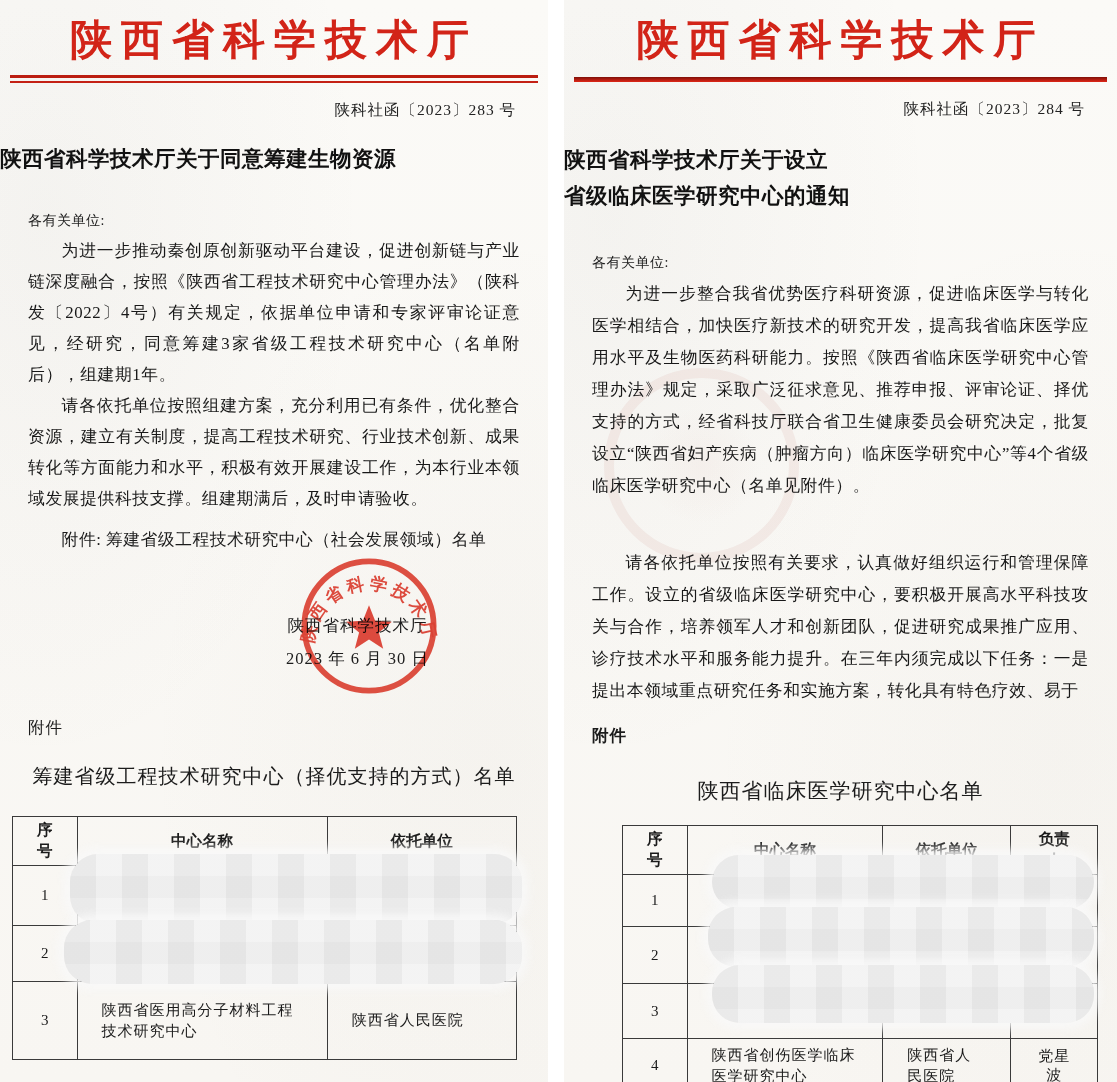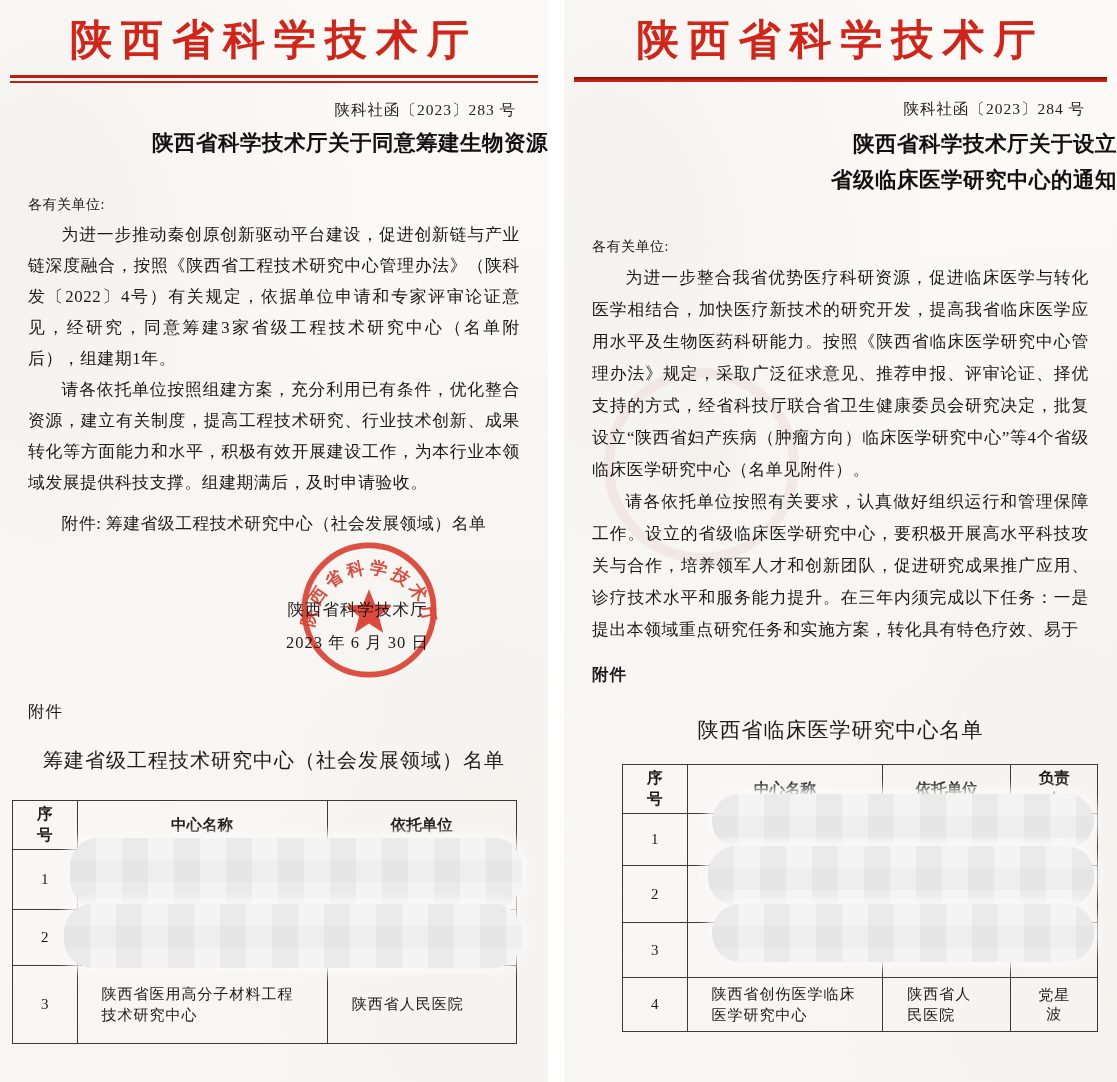--- a/index.html
+++ b/index.html
@@ -28,28 +28,28 @@
     white-space:nowrap;
   }
   .rule-double { margin:7px 10px 0 10px; height:8px;
     border-top:3px solid #bb1d10; border-bottom:2px solid #c42115; }
   .rule-single { margin:9px 10px 0 10px; height:5px;
     background:linear-gradient(#7e0f07,#e02718); }
 
   .doc-number { margin-top:17px; text-align:right; padding-right:32px;
     font-size:15.5px; letter-spacing:1px; color:#222; }
 
-  .doc-title { margin-top:6px; text-align:right; font-weight:bold;
+  .doc-title { margin-top:22px; text-align:left; font-weight:bold;
     font-size:21.5px; line-height:33px; color:#111; letter-spacing:0.5px; }
 
   .body-zone { position:relative; padding:0 28px; z-index:1; }
   .salutation { margin-top:36px; font-size:14px; letter-spacing:0.5px; }
   .para { text-indent:2em; text-align:justify; font-size:16.8px;
     line-height:31px; letter-spacing:0.6px; color:#181818; }
-  .page-right .para { line-height:32px; }
+  .page-right .para { line-height:32px;margin-top:45px; }
   .attach-inline { margin-top:14px; text-indent:2em; font-size:16.8px;
     letter-spacing:0.5px; }
 
   
   .sign-block { position:relative; height:158px; }
   .sign-text { position:absolute; left:245px; top:58px; width:225px;
     text-align:center; font-size:16.5px; line-height:33px; letter-spacing:1px; }
   .seal { position:absolute; left:296px; top:2px; width:146px; height:146px;
     mix-blend-mode:multiply; opacity:0.92; }
 
@@ -117,21 +117,21 @@
         <defs>
             <path id="sealArcL" d="M 17,88 A 53,53 0 1 1 123,88" fill="none"></path>
           </defs>
         <text font-size="16.5" fill="#e03425" font-weight="bold" letter-spacing="4" opacity="0.95">
           <textPath href="#sealArcL" startOffset="50%" text-anchor="middle">陕西省科学技术厅</textPath>
         </text>
       </svg>
     </div>
 
     <div class="attach-label">附件</div>
-    <div class="appendix-title">筹建省级工程技术研究中心（社会发展领域）名单</div>
+    <div class="appendix-title">筹建省级工程技术研究中心（择优支持的方式）名单</div>
 
     <div class="tbl-wrap tbl-left">
       <table>
         <colgroup>
             <col style="width:44px">
             <col style="width:263px">
             <col style="width:198px">
           </colgroup>
         <tbody>
             <tr style="height:46px">

